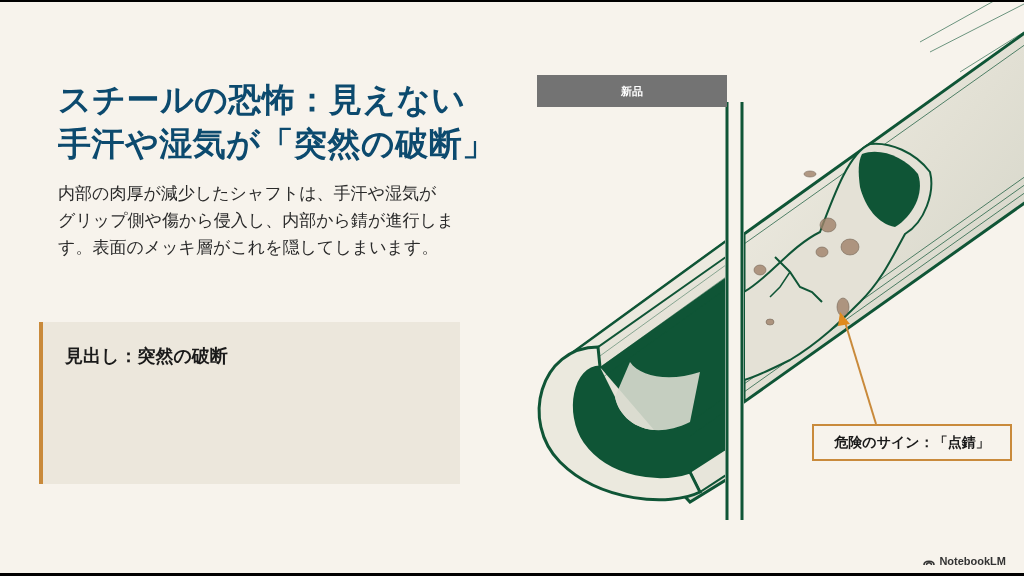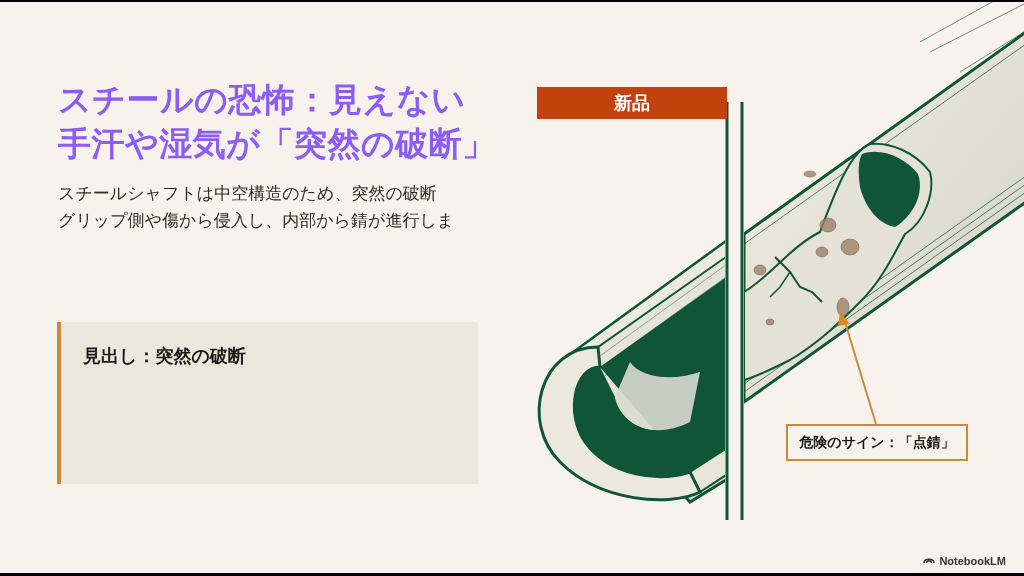--- a/index.html
+++ b/index.html
@@ -4,68 +4,69 @@
   <style>
     * { box-sizing: border-box; margin: 0; padding: 0; }
     html, body { width: 1024px; height: 576px; overflow: hidden; background: #000; }
     body { font-family: "DejaVu Sans", "Liberation Sans", sans-serif; }
     .slide {
       position: absolute; left: 0; top: 2px; width: 1024px; height: 571px;
       background: #f7f3ec; overflow: hidden;
     }
     .title {
       position: absolute; left: 58px; top: 76px; width: 440px;
-      font-size: 33px; font-weight: bold; line-height: 44px; color: #8b5cf6;
+      font-size: 33px; font-weight: bold; line-height: 44px; color: #0c4a6e;
       letter-spacing: 0.5px;
     }
     .body-text {
       position: absolute; left: 58px; top: 178px; width: 430px;
       font-size: 17px; line-height: 27px; color: #2a2a2a;
     }
     .card {
-      position: absolute; left: 57px; top: 320px; width: 421px; height: 162px;
+      position: absolute; left: 39px; top: 320px; width: 421px; height: 162px;
       background: #ece7dc; border-left: 4px solid #c98a3b;
       padding: 22px 13px 0 22px;
     }
     .card-heading {
       font-size: 18px; font-weight: bold; color: #1a1a1a; margin-bottom: 10px;
     }
     .card-desc { font-size: 16px; line-height: 25px; color: #2a2a2a; width: 390px; }
     .card-desc .label { font-weight: bold; }
     .illus { position: absolute; left: 0; top: 0; width: 1024px; height: 571px; }
     .col-header {
-      position: absolute; top: 73px; height: 32px; background: #c2410c;
-      color: #fff; font-size: 18px; font-weight: bold;
-      display: flex; align-items: center; justify-content: center; margin-top: 12px;
+      position: absolute; top: 73px; height: 32px; background: #737373;
+      color: #fff; font-size: 11px; font-weight: bold;
+      display: flex; align-items: center; justify-content: center;
     }
     .callout {
-      position: absolute; left: 786px; top: 422px; width: 182px; height: 37px;
+      position: absolute; left: 812px; top: 422px; width: 200px; height: 37px;
       border: 2px solid #c98a3b; background: #f7f3ec;
       display: flex; align-items: center; justify-content: center;
       font-size: 14px; font-weight: bold; color: #1a1a1a;
     }
     .brand {
       position: absolute; right: 18px; bottom: 6px;
-      font-size: 11px; color: #333; display: flex; align-items: flex-start; gap: 4px;
+      font-size: 11px; color: #333; display: flex; align-items: center; gap: 4px;
       font-family: "Liberation Sans", sans-serif; font-weight: bold;
     }
   </style>
 </head>
 <body>
 
 <div class="slide">
 
   <div class="title">
     <div>スチールの恐怖：見えない</div>
     <div>手汗や湿気が「突然の破断」</div>
   </div>
 
   <div class="body-text">
-    <div>スチールシャフトは中空構造のため、突然の破断</div>
+    <div>内部の肉厚が減少したシャフトは、手汗や湿気が</div>
     <div>グリップ側や傷から侵入し、内部から錆が進行しま</div>
+    <div>す。表面のメッキ層がこれを隠してしまいます。</div>
   </div>
 
   <div class="card">
     <div class="card-heading">見出し：突然の破断</div>
   </div>
 
   <svg class="illus" viewBox="0 0 1024 571" xmlns="http://www.w3.org/2000/svg">
     <defs>
       <clipPath id="clipLeft">
           <rect x="500" y="100" width="225" height="440"></rect>

